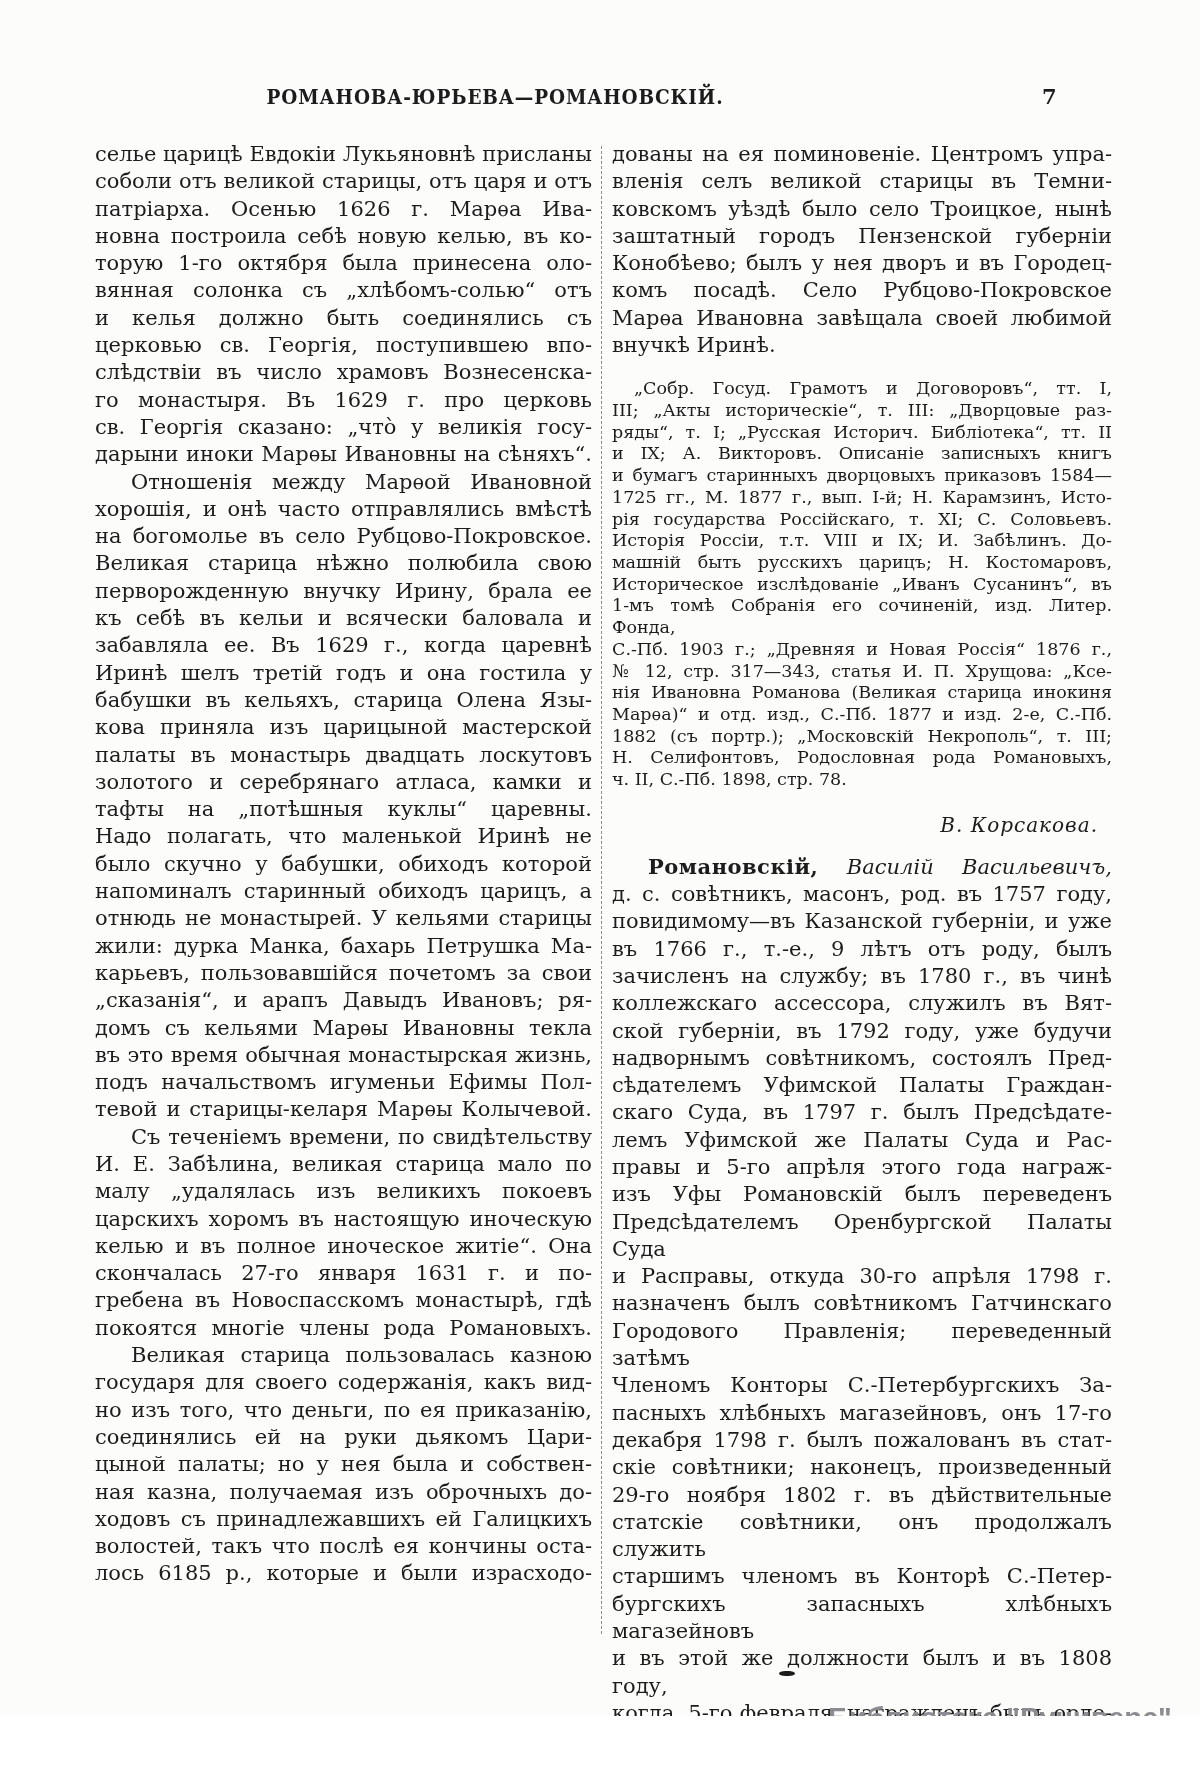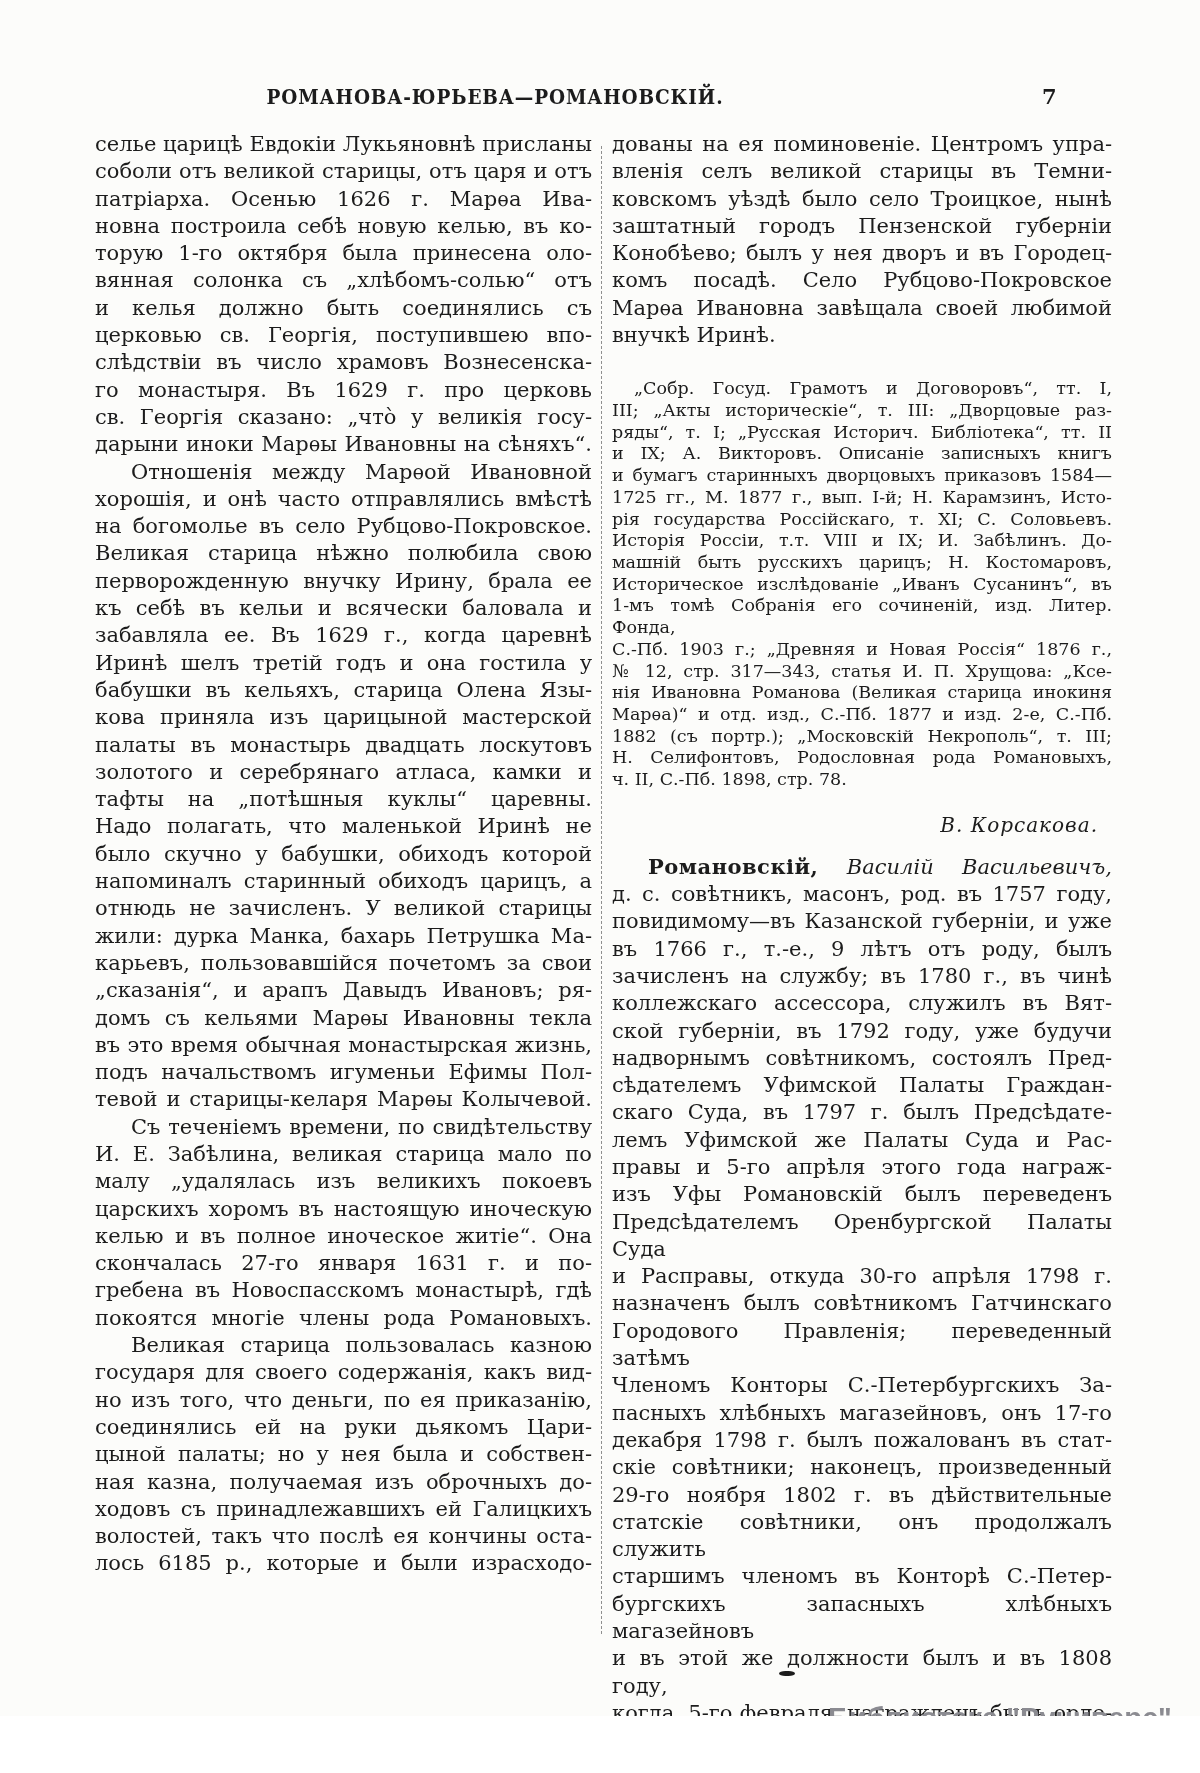--- a/index.html
+++ b/index.html
@@ -8,34 +8,34 @@
     background:#fcfcfa; color:#1c1c1c;
     font-family:"DejaVu Serif","Liberation Serif",serif;
     overflow:hidden;
   }
   .header-title {
     position:absolute; top:84px; left:100px; width:790px;
     text-align:center; font-size:21px; font-weight:bold;
     letter-spacing:1px; transform:scaleX(.88); white-space:nowrap;
   }
   .page-number { position:absolute; top:84px; left:1042px; font-size:21px; font-weight:bold; }
-  .col { position:absolute; top:131px; }
+  .col { position:absolute; top:141px; }
   .col-left  { left:95px;  width:497px; }
   .col-right { left:612px; width:500px; }
   .divider {
     position:absolute; left:601px; top:146px; height:1488px; width:0;
     border-left:1px dashed #8f8f8f;
   }
   .ln {
     font-size:21px; line-height:27.3px;
     text-align:justify; text-align-last:justify; -moz-text-align-last:justify;
   }
   .ln.indent { text-indent:36px; }
   .ln.left-last { text-align-last:left; -moz-text-align-last:left; }
-  .bib { margin-top:29px; }
+  .bib { margin-top:19px; }
   .bib .ln { font-size:17.5px; line-height:21.7px; }
   .bib .ln.indent { text-indent:22px; }
   .sig {
     margin-top:21px; font-style:italic; font-size:20px; line-height:26px;
     text-align:right; padding-right:14px; letter-spacing:1px;
   }
   .entry { margin-top:15px; }
   .headword { font-weight:bold; letter-spacing:.5px; }
   .pname { font-style:italic; }
   .end-dash {
@@ -77,21 +77,21 @@
       <div class="ln">забавляла ее. Въ 1629 г., когда царевнѣ</div>
       <div class="ln">Иринѣ шелъ третій годъ и она гостила у</div>
       <div class="ln">бабушки въ кельяхъ, старица Олена Язы-</div>
       <div class="ln">кова приняла изъ царицыной мастерской</div>
       <div class="ln">палаты въ монастырь двадцать лоскутовъ</div>
       <div class="ln">золотого и серебрянаго атласа, камки и</div>
       <div class="ln">тафты на „потѣшныя куклы“ царевны.</div>
       <div class="ln">Надо полагать, что маленькой Иринѣ не</div>
       <div class="ln">было скучно у бабушки, обиходъ которой</div>
       <div class="ln">напоминалъ старинный обиходъ царицъ, а</div>
-      <div class="ln">отнюдь не зачисленъ. У великой старицы</div>
+      <div class="ln">отнюдь не монастырей. У кельями старицы</div>
       <div class="ln">жили: дурка Манка, бахарь Петрушка Ма-</div>
       <div class="ln">карьевъ, пользовавшійся почетомъ за свои</div>
       <div class="ln">„сказанія“, и арапъ Давыдъ Ивановъ; ря-</div>
       <div class="ln">домъ съ кельями Марѳы Ивановны текла</div>
       <div class="ln">въ это время обычная монастырская жизнь,</div>
       <div class="ln">подъ начальствомъ игуменьи Ефимы Пол-</div>
       <div class="ln">тевой и старицы-келаря Марѳы Колычевой.</div>
       <div class="ln indent">Съ теченіемъ времени, по свидѣтельству</div>
       <div class="ln">И. Е. Забѣлина, великая старица мало по</div>
       <div class="ln">малу „удалялась изъ великихъ покоевъ</div>

